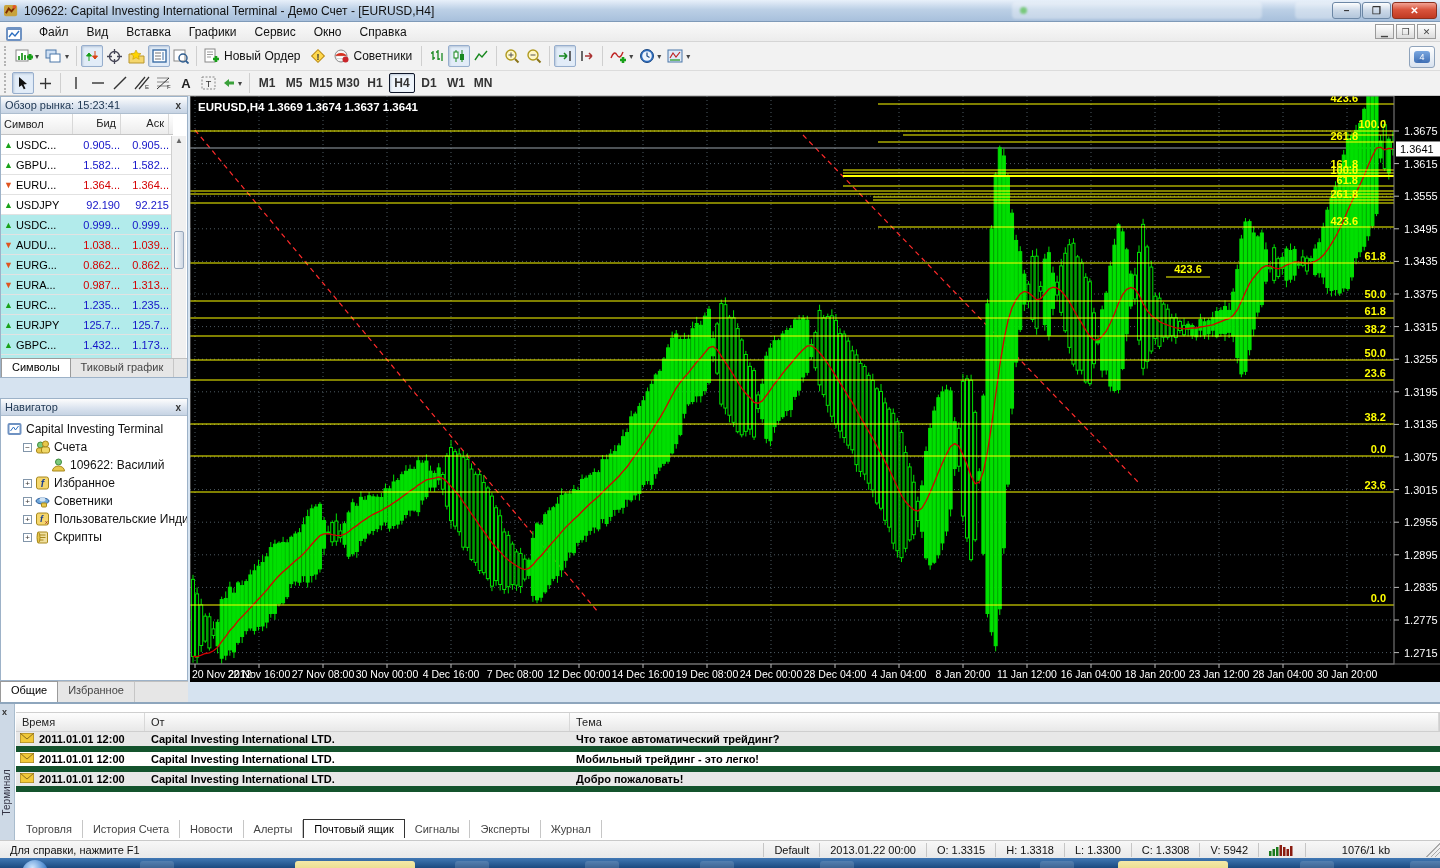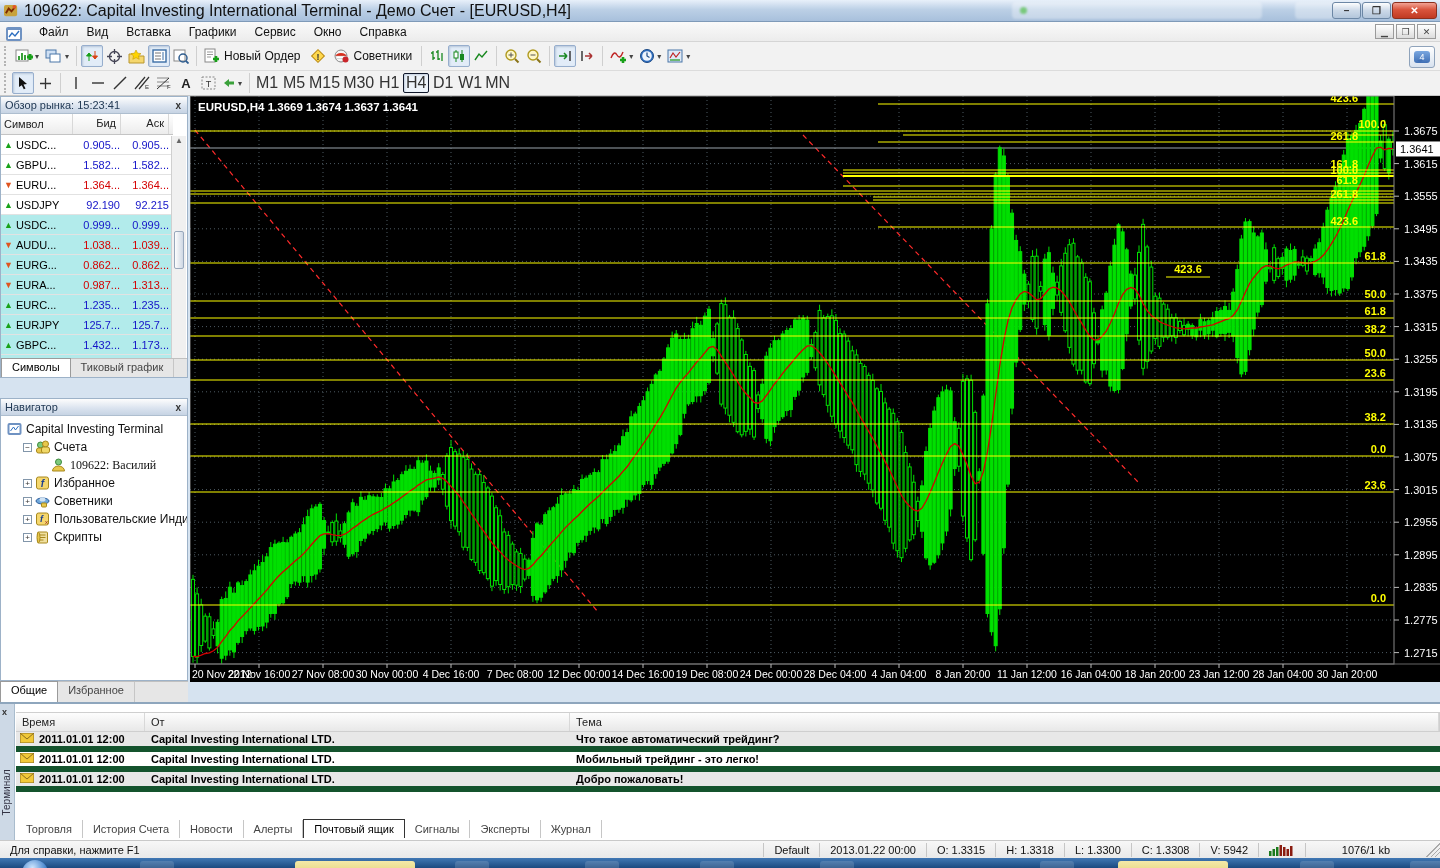--- a/index.html
+++ b/index.html
@@ -4,21 +4,21 @@
 <style>
   *{box-sizing:border-box;margin:0;padding:0}
   html,body{width:1440px;height:868px;overflow:hidden;font-family:"Liberation Sans",sans-serif}
   #app{position:relative;width:1440px;height:868px;background:#d6e3f0;font-size:11px;color:#000}
 
   
   .titlebar{position:absolute;left:0;top:0;width:1440px;height:22px;
     background:linear-gradient(#e8f0fa,#bcd0e6 45%,#a8c0dc);border-bottom:1px solid #7f9ab8;
     display:flex;align-items:center;padding-left:4px}
   .titlebar .app-ico{width:15px;height:15px;margin-right:5px}
-  .titlebar .ttl{font-size:16px;color:#111;white-space:nowrap}
+  .titlebar .ttl{font-size:12px;color:#111;white-space:nowrap}
   .ghost{position:absolute;top:2px;height:17px;border-radius:4px;background:rgba(255,255,255,.32);filter:blur(1px)}
   .ghost .dot{position:absolute;left:8px;top:5px;width:7px;height:7px;border-radius:50%;background:#79c97c}
   .winbtns{position:absolute;right:3px;top:2px;display:flex;gap:1px}
   .wbtn{width:29px;height:17px;border:1px solid #6c87a5;border-radius:3px;
     background:linear-gradient(#fdfefe,#ccd9e8 50%,#b3c6db);display:flex;align-items:center;justify-content:center;
     font-size:10px;color:#333;font-weight:bold}
   .wbtn.close{width:45px;background:linear-gradient(#f2a394,#d9543c 45%,#c03a22);color:#fff;border-color:#8c2f1d}
 
   
   .menubar{position:absolute;left:0;top:22px;width:1440px;height:20px;background:linear-gradient(#fafafa,#ececec);
@@ -33,21 +33,21 @@
   .toolbar1{position:absolute;left:0;top:42px;width:1440px;height:29px;background:#f2f2f2;border-bottom:1px solid #dcdcdc;
     display:flex;align-items:center;padding-left:2px}
   .toolbar2{position:absolute;left:0;top:71px;width:1440px;height:25px;background:#f2f2f2;border-bottom:1px solid #c8c8c8;
     display:flex;align-items:center;padding-left:2px}
   .grip{width:4px;height:20px;border-left:2px dotted #b4b4b4;margin:0 4px 0 2px}
   .tsep{width:1px;height:20px;background:#cfcfcf;margin:0 4px}
   .tbtn{min-width:22px;height:22px;display:flex;align-items:center;justify-content:center;padding:0 2px;border:1px solid transparent;border-radius:2px;gap:2px}
   .tbtn.pressed{border:1px solid #97aecd;background:#e2ecf8;box-shadow:inset 1px 1px 2px rgba(60,90,130,.25)}
   .tbtn .lbl{font-size:12px;color:#111;padding:0 2px}
   .caret{font-size:8px;color:#444}
-  .tfbtn{min-width:26px;height:20px;display:flex;align-items:center;justify-content:center;font-size:16px;font-weight:normal;color:#333;border:1px solid transparent;border-radius:2px}
+  .tfbtn{min-width:26px;height:20px;display:flex;align-items:center;justify-content:center;font-size:12px;font-weight:bold;color:#333;border:1px solid transparent;border-radius:2px}
   .tfbtn.active{border:1px solid #0f172a;background:#eef4fb;box-shadow:inset 1px 1px 2px rgba(60,90,130,.25)}
   .glyph{font-size:13px;line-height:13px}
 
   
   .panel{position:absolute;background:#fff;border:1px solid #9db2c8}
   .phead{height:17px;background:linear-gradient(#fdfdfd,#d9e2ee 60%,#c7d4e4);border-bottom:1px solid #aebecf;
     display:flex;align-items:center;justify-content:space-between;padding:0 4px;font-size:11px;color:#1d3least;color:#223a55}
   .phead .x{font-size:10px;font-weight:bold;color:#333;padding:0 2px}
   #market-watch{left:0;top:96px;width:188px;height:282px}
   .mw-table{width:172px}
@@ -512,21 +512,21 @@
         <div class="trow" style="padding-left: 20px;">
           <span class="expander">−</span>
           <span class="tico"><svg width="15" height="14" viewBox="0 0 14 14">
               <circle cx="5" cy="5" r="3" fill="#7ec97e" stroke="#3d8b3d"></circle>
               <rect x="1" y="8" width="8" height="5" rx="2" fill="#e8c84c" stroke="#a8881c"></rect>
               <circle cx="10" cy="4" r="3" fill="#e8c84c" stroke="#a8881c"></circle>
               <rect x="6" y="7" width="8" height="6" rx="2" fill="#f0d868" stroke="#a8881c"></rect>
             </svg></span>
           <span>Счета</span>
         </div>
-        <div class="trow" style="padding-left: 36px; font-family: Liberation Serif, serif;">
+        <div class="trow" style="padding-left: 36px;">
           <span style="width: 12px;"></span>
           <span class="tico"><svg width="15" height="14" viewBox="0 0 14 14">
               <circle cx="7" cy="4" r="3" fill="#7ec97e" stroke="#3d8b3d"></circle>
               <path d="M1 13 a6 5 0 0 1 12 0 z" fill="#e8c84c" stroke="#a8881c"></path>
             </svg></span>
           <span>109622: Василий</span>
         </div>
         <div class="trow" style="padding-left: 20px;">
           <span class="expander">+</span>
           <span class="tico"><svg width="15" height="14" viewBox="0 0 14 14">

